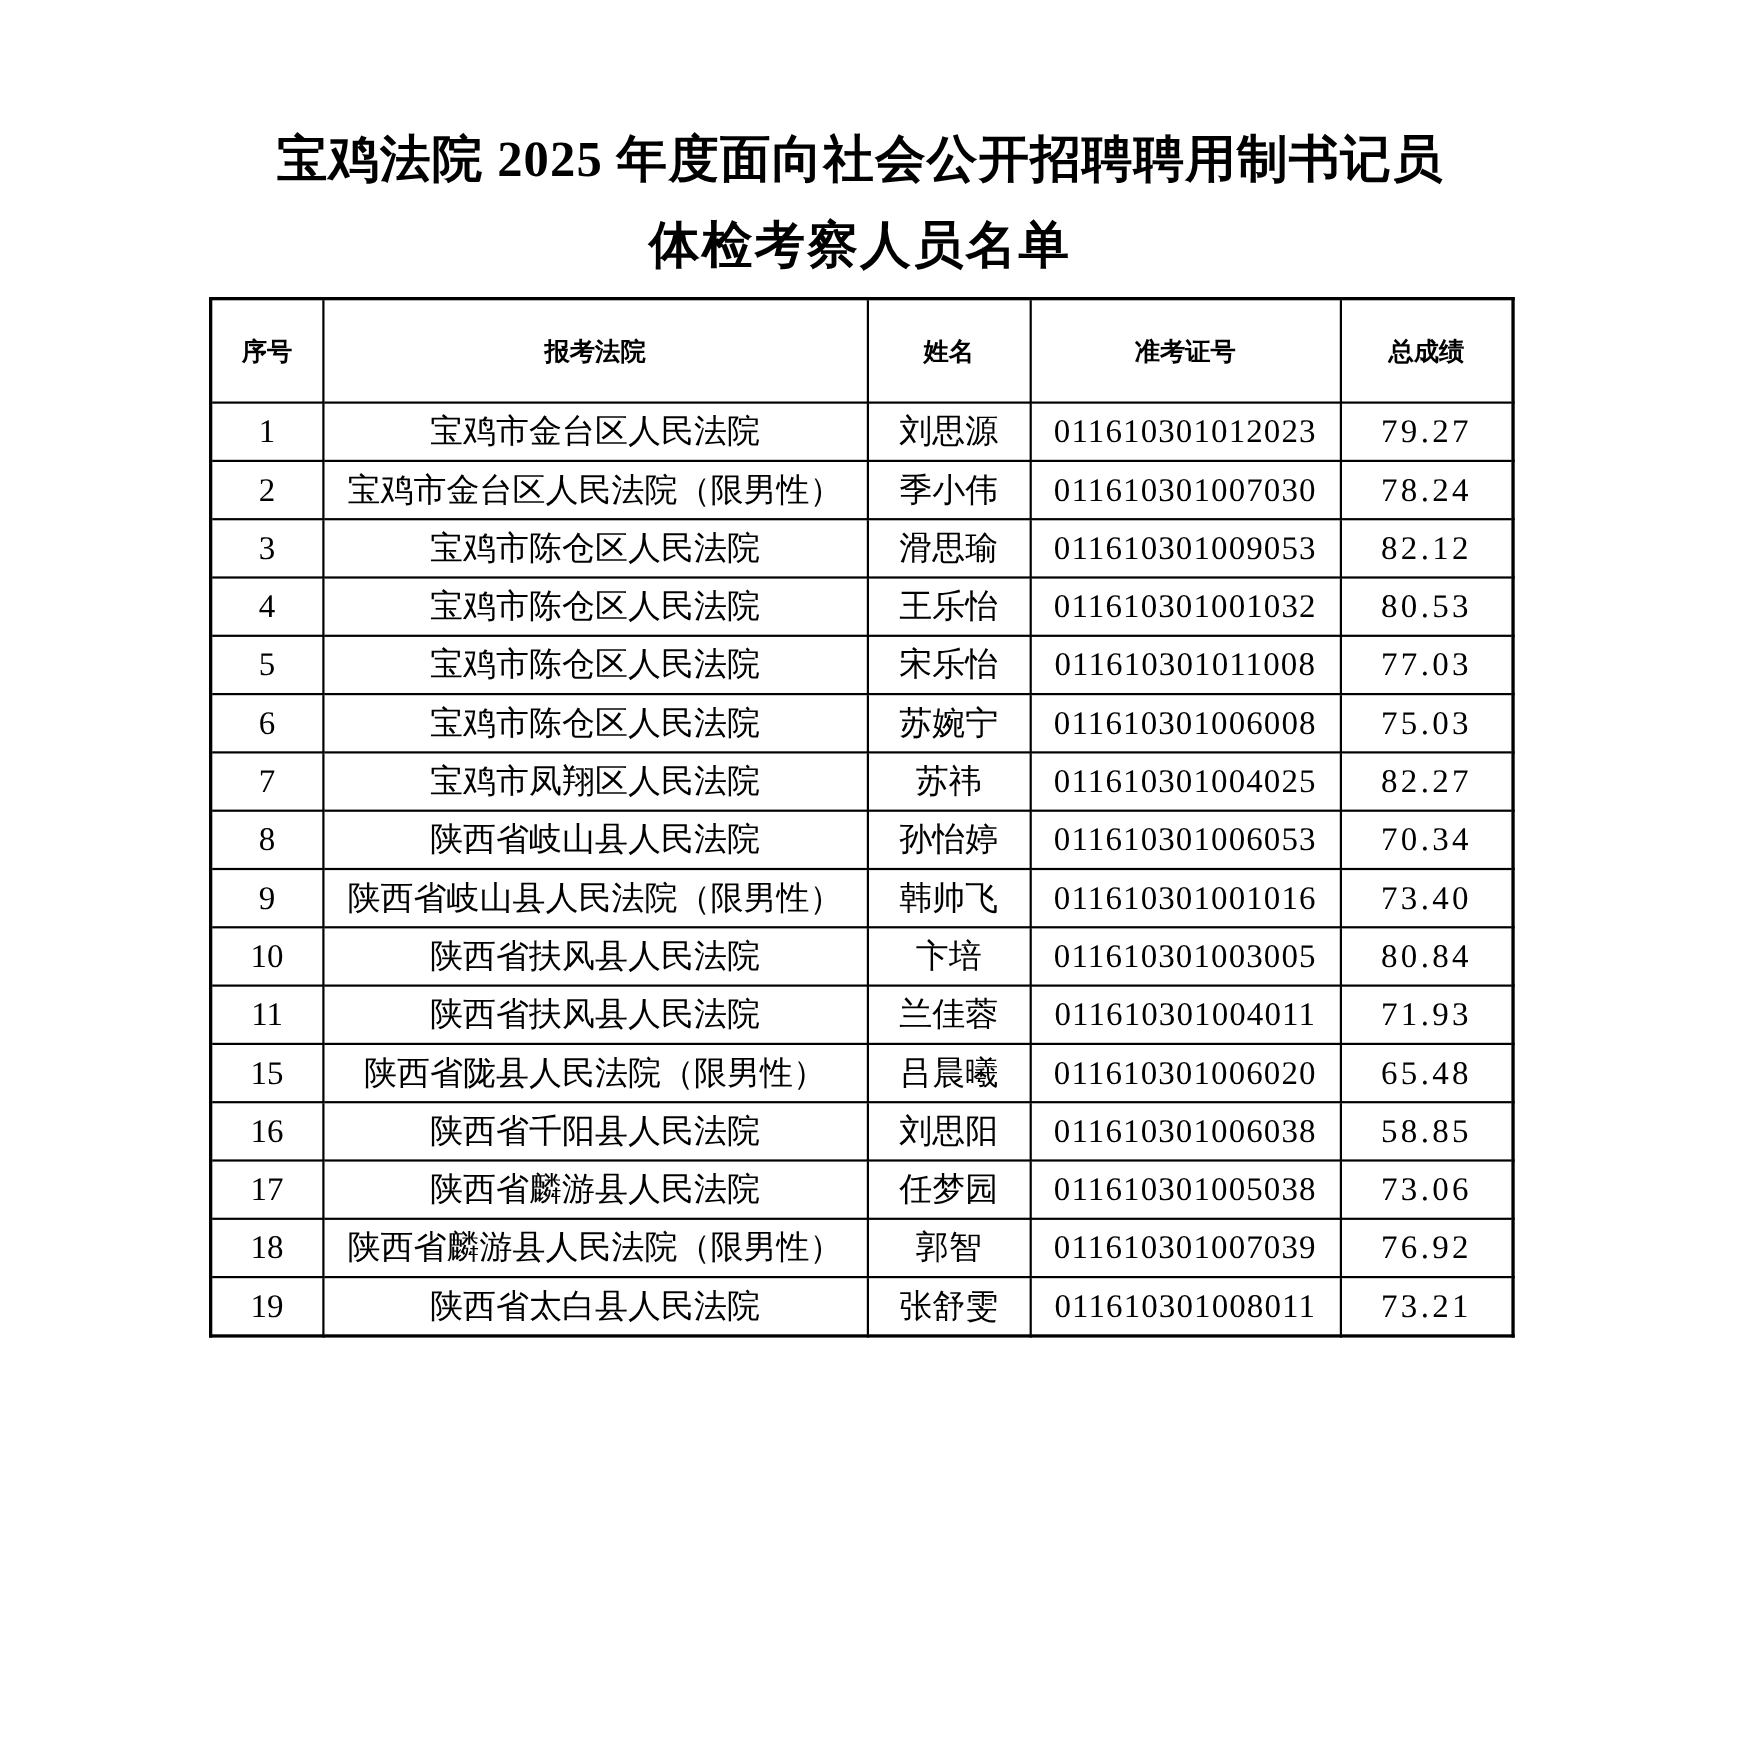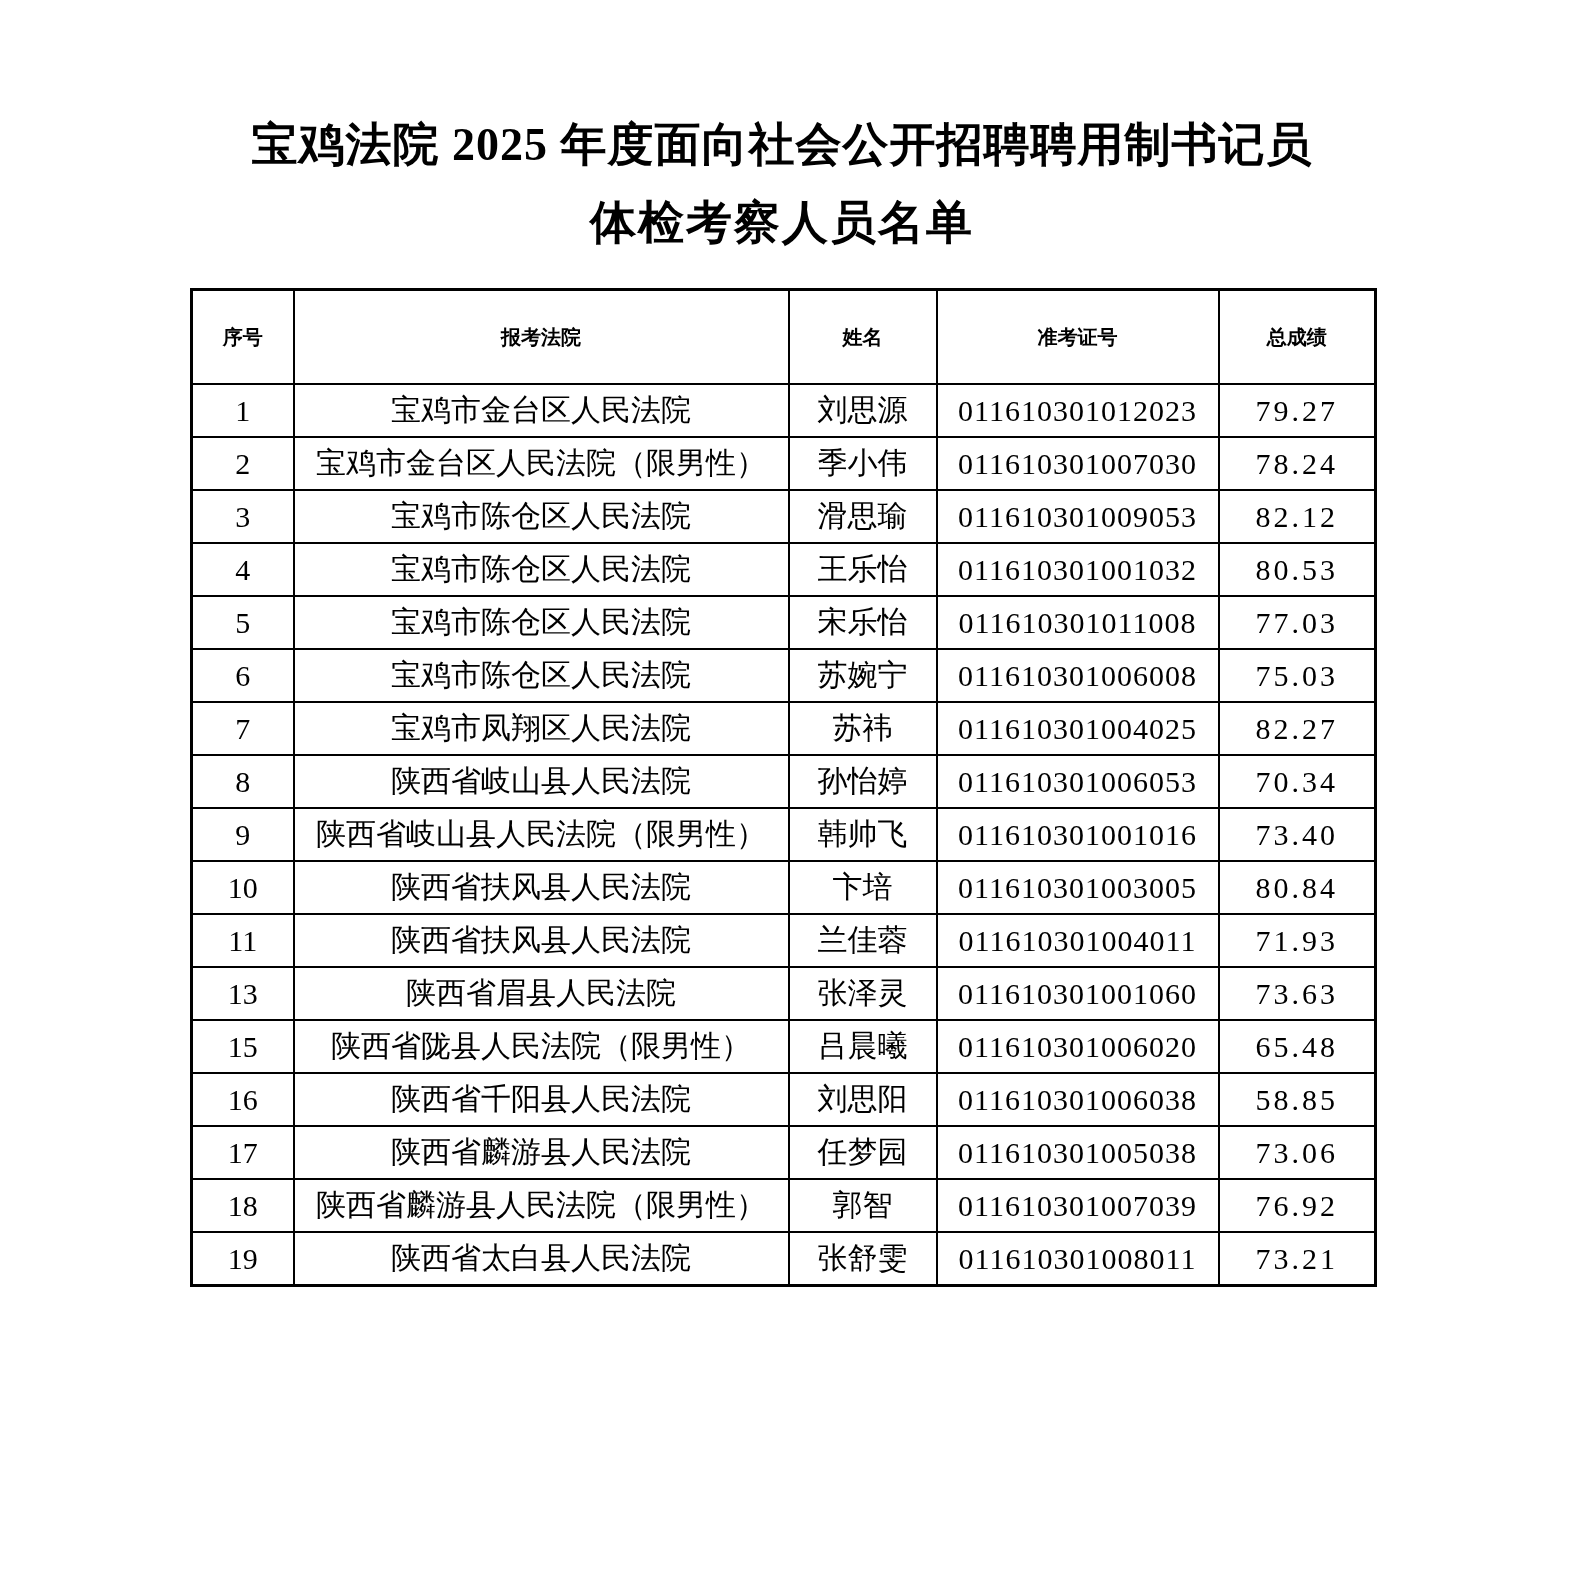--- a/index.html
+++ b/index.html
@@ -30,41 +30,41 @@
     line-height: 1;
   }
   .title-line1 {
     margin-top: 122px;
     font-size: 46px;
     letter-spacing: 1px;
     white-space: nowrap;
   }
   .title-line2 {
     margin-top: 32px;
-    margin-bottom: 42px;
+    margin-bottom: 24px;
     font-size: 46px;
     letter-spacing: 2px;
   }
   table.roster {
     border-collapse: collapse;
     table-layout: fixed;
     width: 1184px;
     border: 3px solid #000000;
   }
   table.roster th, table.roster td {
     border: 2px solid #000000;
     text-align: center;
     vertical-align: middle;
     padding: 0 4px;
     overflow: hidden;
     white-space: nowrap;
   }
   table.roster th {
     height: 92px;
-    font-size: 20px;
+    font-size: 23px;
     font-weight: bold;
   }
   table.roster td {
     height: 51px;
     font-size: 30px;
     font-weight: normal;
   }
   col.c-no     { width: 102px; }
   col.c-court  { width: 495px; }
   col.c-name   { width: 148px; }
@@ -185,27 +185,20 @@
 
   <tr>
     <td class="c-no">11</td>
     <td class="c-court">陕西省扶风县人民法院</td>
     <td class="c-name">兰佳蓉</td>
     <td class="c-ticket">011610301004011</td>
     <td class="c-score">71.93</td>
   </tr>
 
 
-  <tr>
-    <td class="c-no">13</td>
-    <td class="c-court">陕西省眉县人民法院</td>
-    <td class="c-name">张泽灵</td>
-    <td class="c-ticket">011610301001060</td>
-    <td class="c-score">73.63</td>
-  </tr>
 
 
   <tr>
     <td class="c-no">15</td>
     <td class="c-court">陕西省陇县人民法院（限男性）</td>
     <td class="c-name">吕晨曦</td>
     <td class="c-ticket">011610301006020</td>
     <td class="c-score">65.48</td>
   </tr>
 

